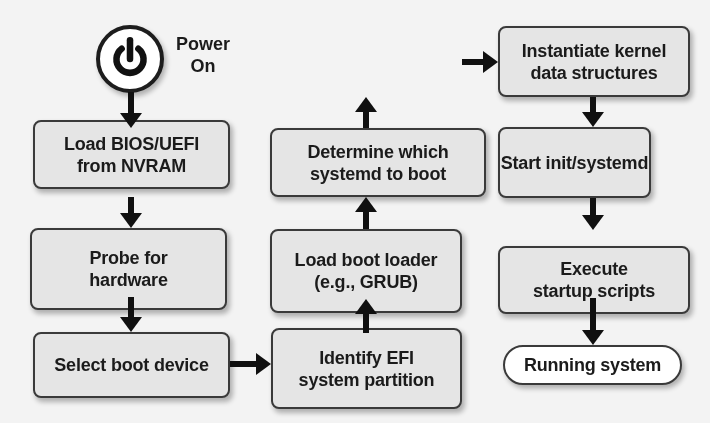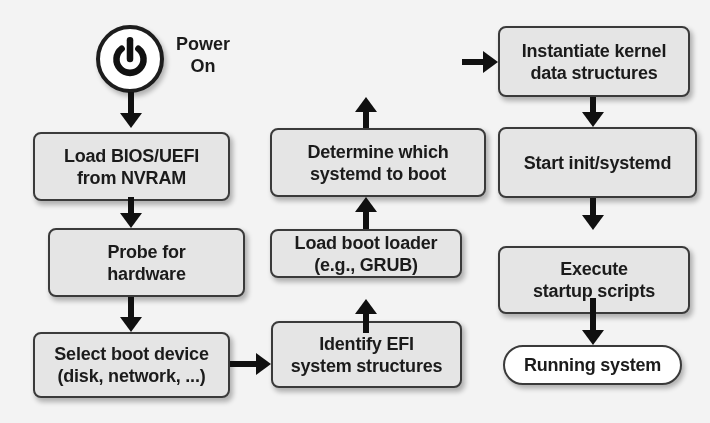--- a/index.html
+++ b/index.html
@@ -105,51 +105,50 @@
     <svg width="56" height="56" viewBox="0 0 60 60" aria-hidden="true">
       <path d="M 21 19 A 14.5 14.5 0 1 0 39 19" fill="none" stroke="#111111" stroke-width="7" stroke-linecap="round"></path>
       <line x1="30" y1="10" x2="30" y2="30" stroke="#111111" stroke-width="7" stroke-linecap="round"></line>
     </svg>
   </div>
   <div class="power-label">
     <div>Power</div>
     <div>On</div>
   </div>
 
-  <div class="node" style="left:33px;top:132px;width:197px;height:69px">
+  <div class="node" style="left:33px;top:120px;width:197px;height:69px">
     <span>Load BIOS/UEFI</span>
     <span>from NVRAM</span>
   </div>
-  <div class="node" style="left:48px;top:228px;width:197px;height:69px">
+  <div class="node" style="left:30px;top:228px;width:197px;height:82px">
     <span>Probe for</span>
     <span>hardware</span>
   </div>
   <div class="node" style="left:33px;top:332px;width:197px;height:66px">
     <span>Select boot device</span>
-    <span>(disk, network, ...)</span>
   </div>
 
   <div class="node" style="left:270px;top:128px;width:216px;height:69px">
     <span>Determine which</span>
     <span>systemd to boot</span>
   </div>
-  <div class="node" style="left:270px;top:229px;width:192px;height:49px">
+  <div class="node" style="left:270px;top:229px;width:192px;height:84px">
     <span>Load boot loader</span>
     <span>(e.g., GRUB)</span>
   </div>
-  <div class="node" style="left:271px;top:321px;width:191px;height:67px">
+  <div class="node" style="left:271px;top:328px;width:191px;height:81px">
     <span>Identify EFI</span>
-    <span>system structures</span>
+    <span>system partition</span>
   </div>
 
   <div class="node" style="left:498px;top:26px;width:192px;height:71px">
     <span>Instantiate kernel</span>
     <span>data structures</span>
   </div>
-  <div class="node" style="left:498px;top:127px;width:199px;height:71px">
+  <div class="node" style="left:498px;top:127px;width:153px;height:71px">
     <span>Start init/systemd</span>
   </div>
   <div class="node" style="left:498px;top:246px;width:192px;height:68px">
     <span>Execute</span>
     <span>startup scripts</span>
   </div>
   <div class="node terminal" style="left:503px;top:345px;width:179px;height:40px">
     <span>Running system</span>
   </div>
 

